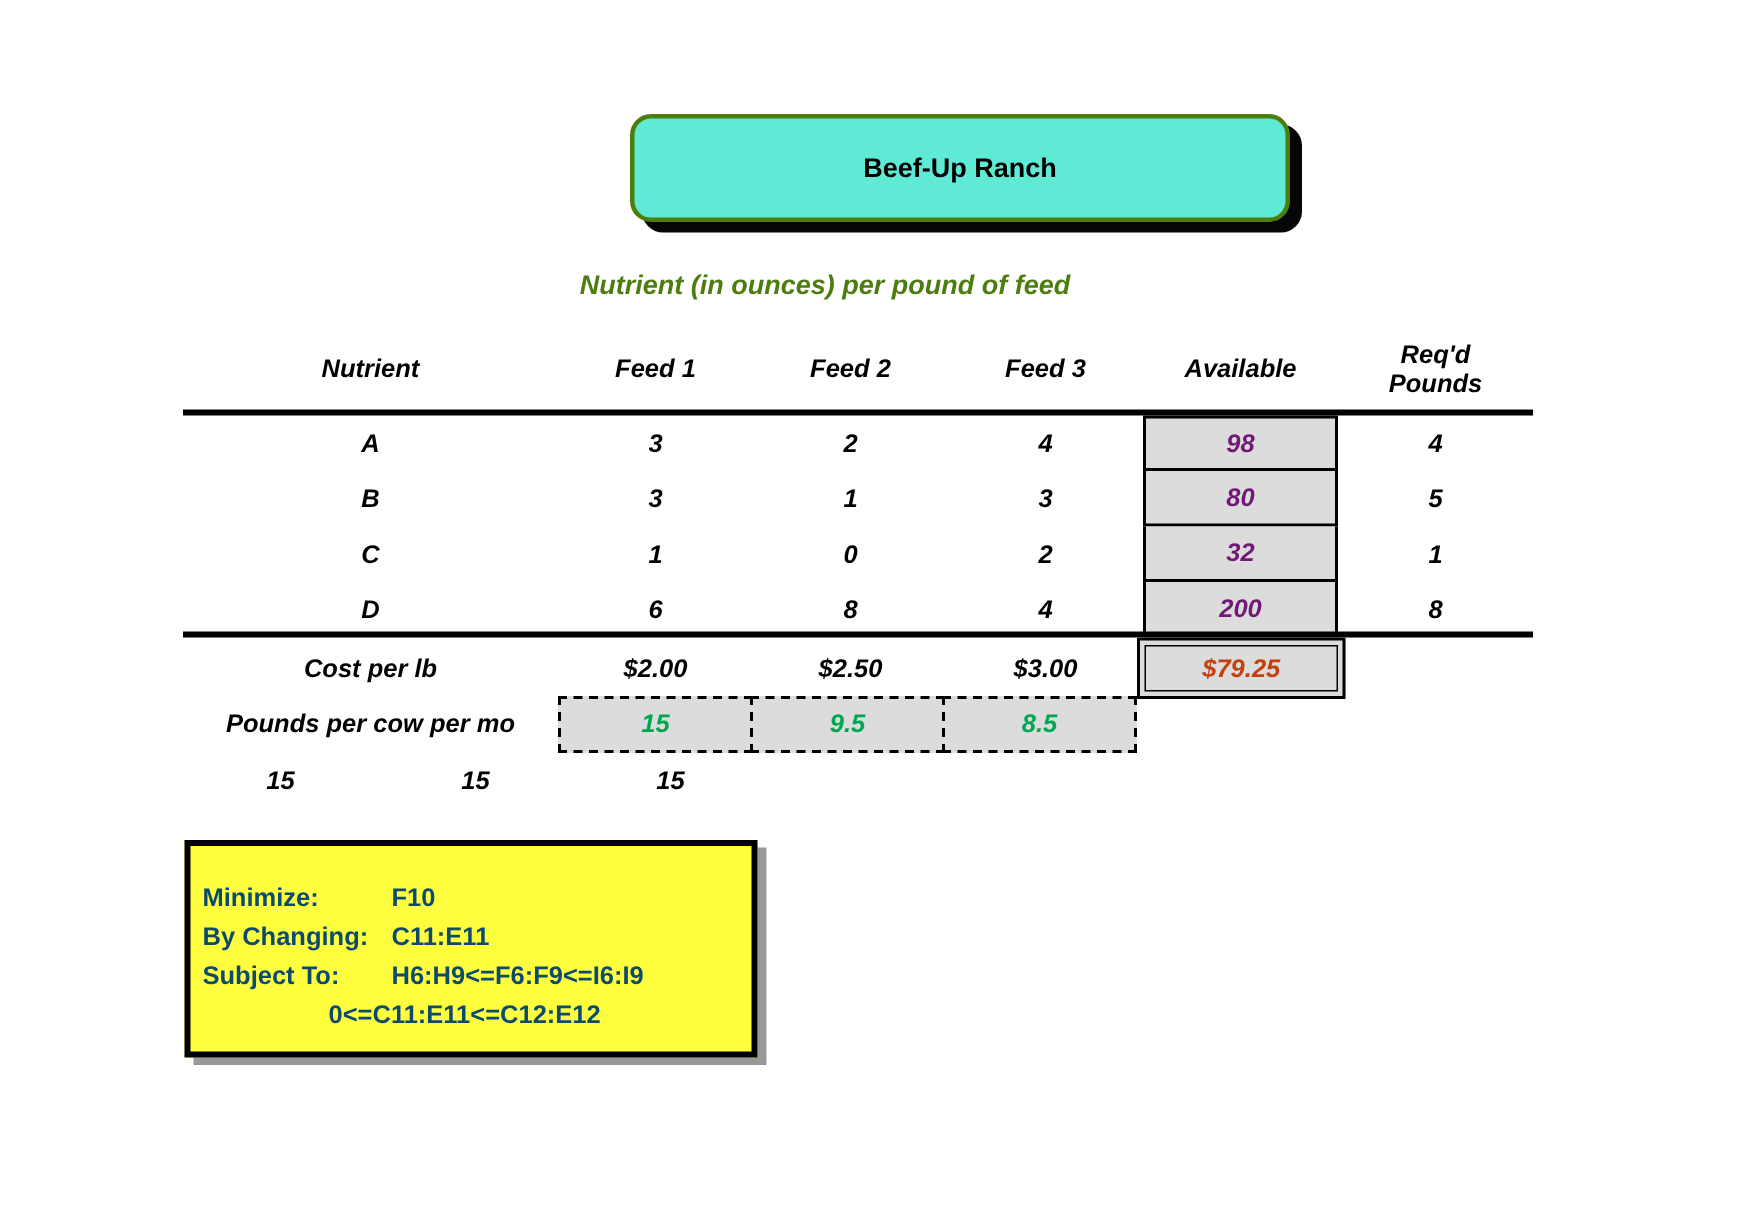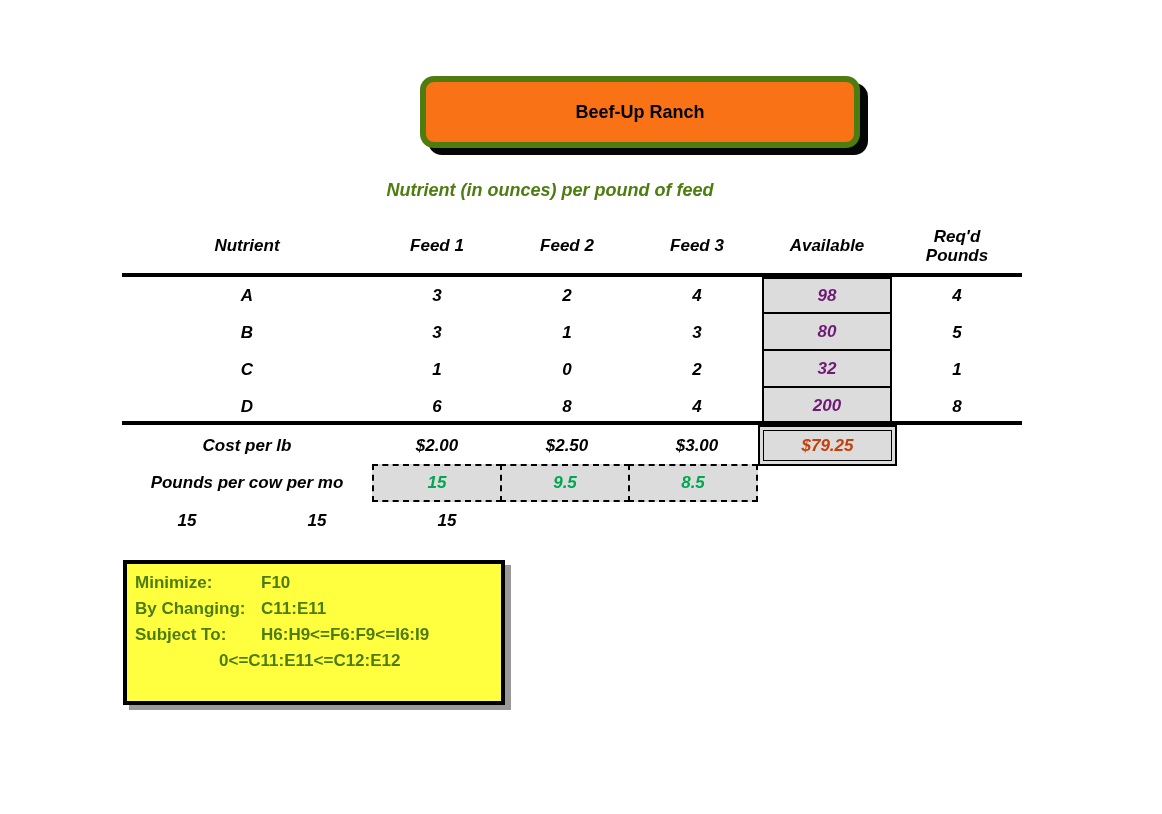--- a/index.html
+++ b/index.html
@@ -3,21 +3,21 @@
 <meta charset="utf-8">
 <style>
   html,body{margin:0;padding:0;background:#fff;}
   #canvas{
     position:relative;width:1162px;height:814px;background:#ffffff;
     font-family:"Liberation Sans",sans-serif;overflow:hidden;
   }
   
   .title-box{
     position:absolute;left:420px;top:76px;width:440px;height:72px;
-    background:#f97316;border:6px solid #4d7c0f;border-radius:14px;
+    background:#5eead4;border:3px solid #4d7c0f;border-radius:14px;
     box-shadow:8px 7px 0 #060606;
     display:flex;align-items:center;justify-content:center;
     font-size:18px;font-weight:bold;color:#000;box-sizing:border-box;
   }
   
   .subtitle{
     position:absolute;left:106px;top:180px;width:888px;text-align:center;
     font-size:18px;font-weight:bold;font-style:italic;color:#4d7c0f;
   }
   
@@ -57,21 +57,21 @@
     width:130px;height:38px;background:#dcdcdc;border:2px dashed #000;
     box-sizing:border-box;display:flex;align-items:center;justify-content:center;
     font-size:17px;font-weight:bold;font-style:italic;
   }
   .dash+.dash{margin-left:-2px;}
   
   .solver-box{
     position:absolute;left:123px;top:560px;width:382px;height:145px;
     background:#ffff40;border:4px solid #000;box-sizing:border-box;
     box-shadow:6px 5px 0 #999999;
-    padding:6px 8px;font-size:17px;font-weight:bold;color:#4d7c0f;line-height:26px;
+    padding:22px 8px;font-size:17px;font-weight:bold;color:#0c4a6e;line-height:26px;
   }
   .sv-line{display:flex;}
   .sv-label{display:inline-block;min-width:126px;}
   .sv-indent{margin-left:84px;}
 </style>
 </head>
 <body>
 
 <div id="canvas">
 

